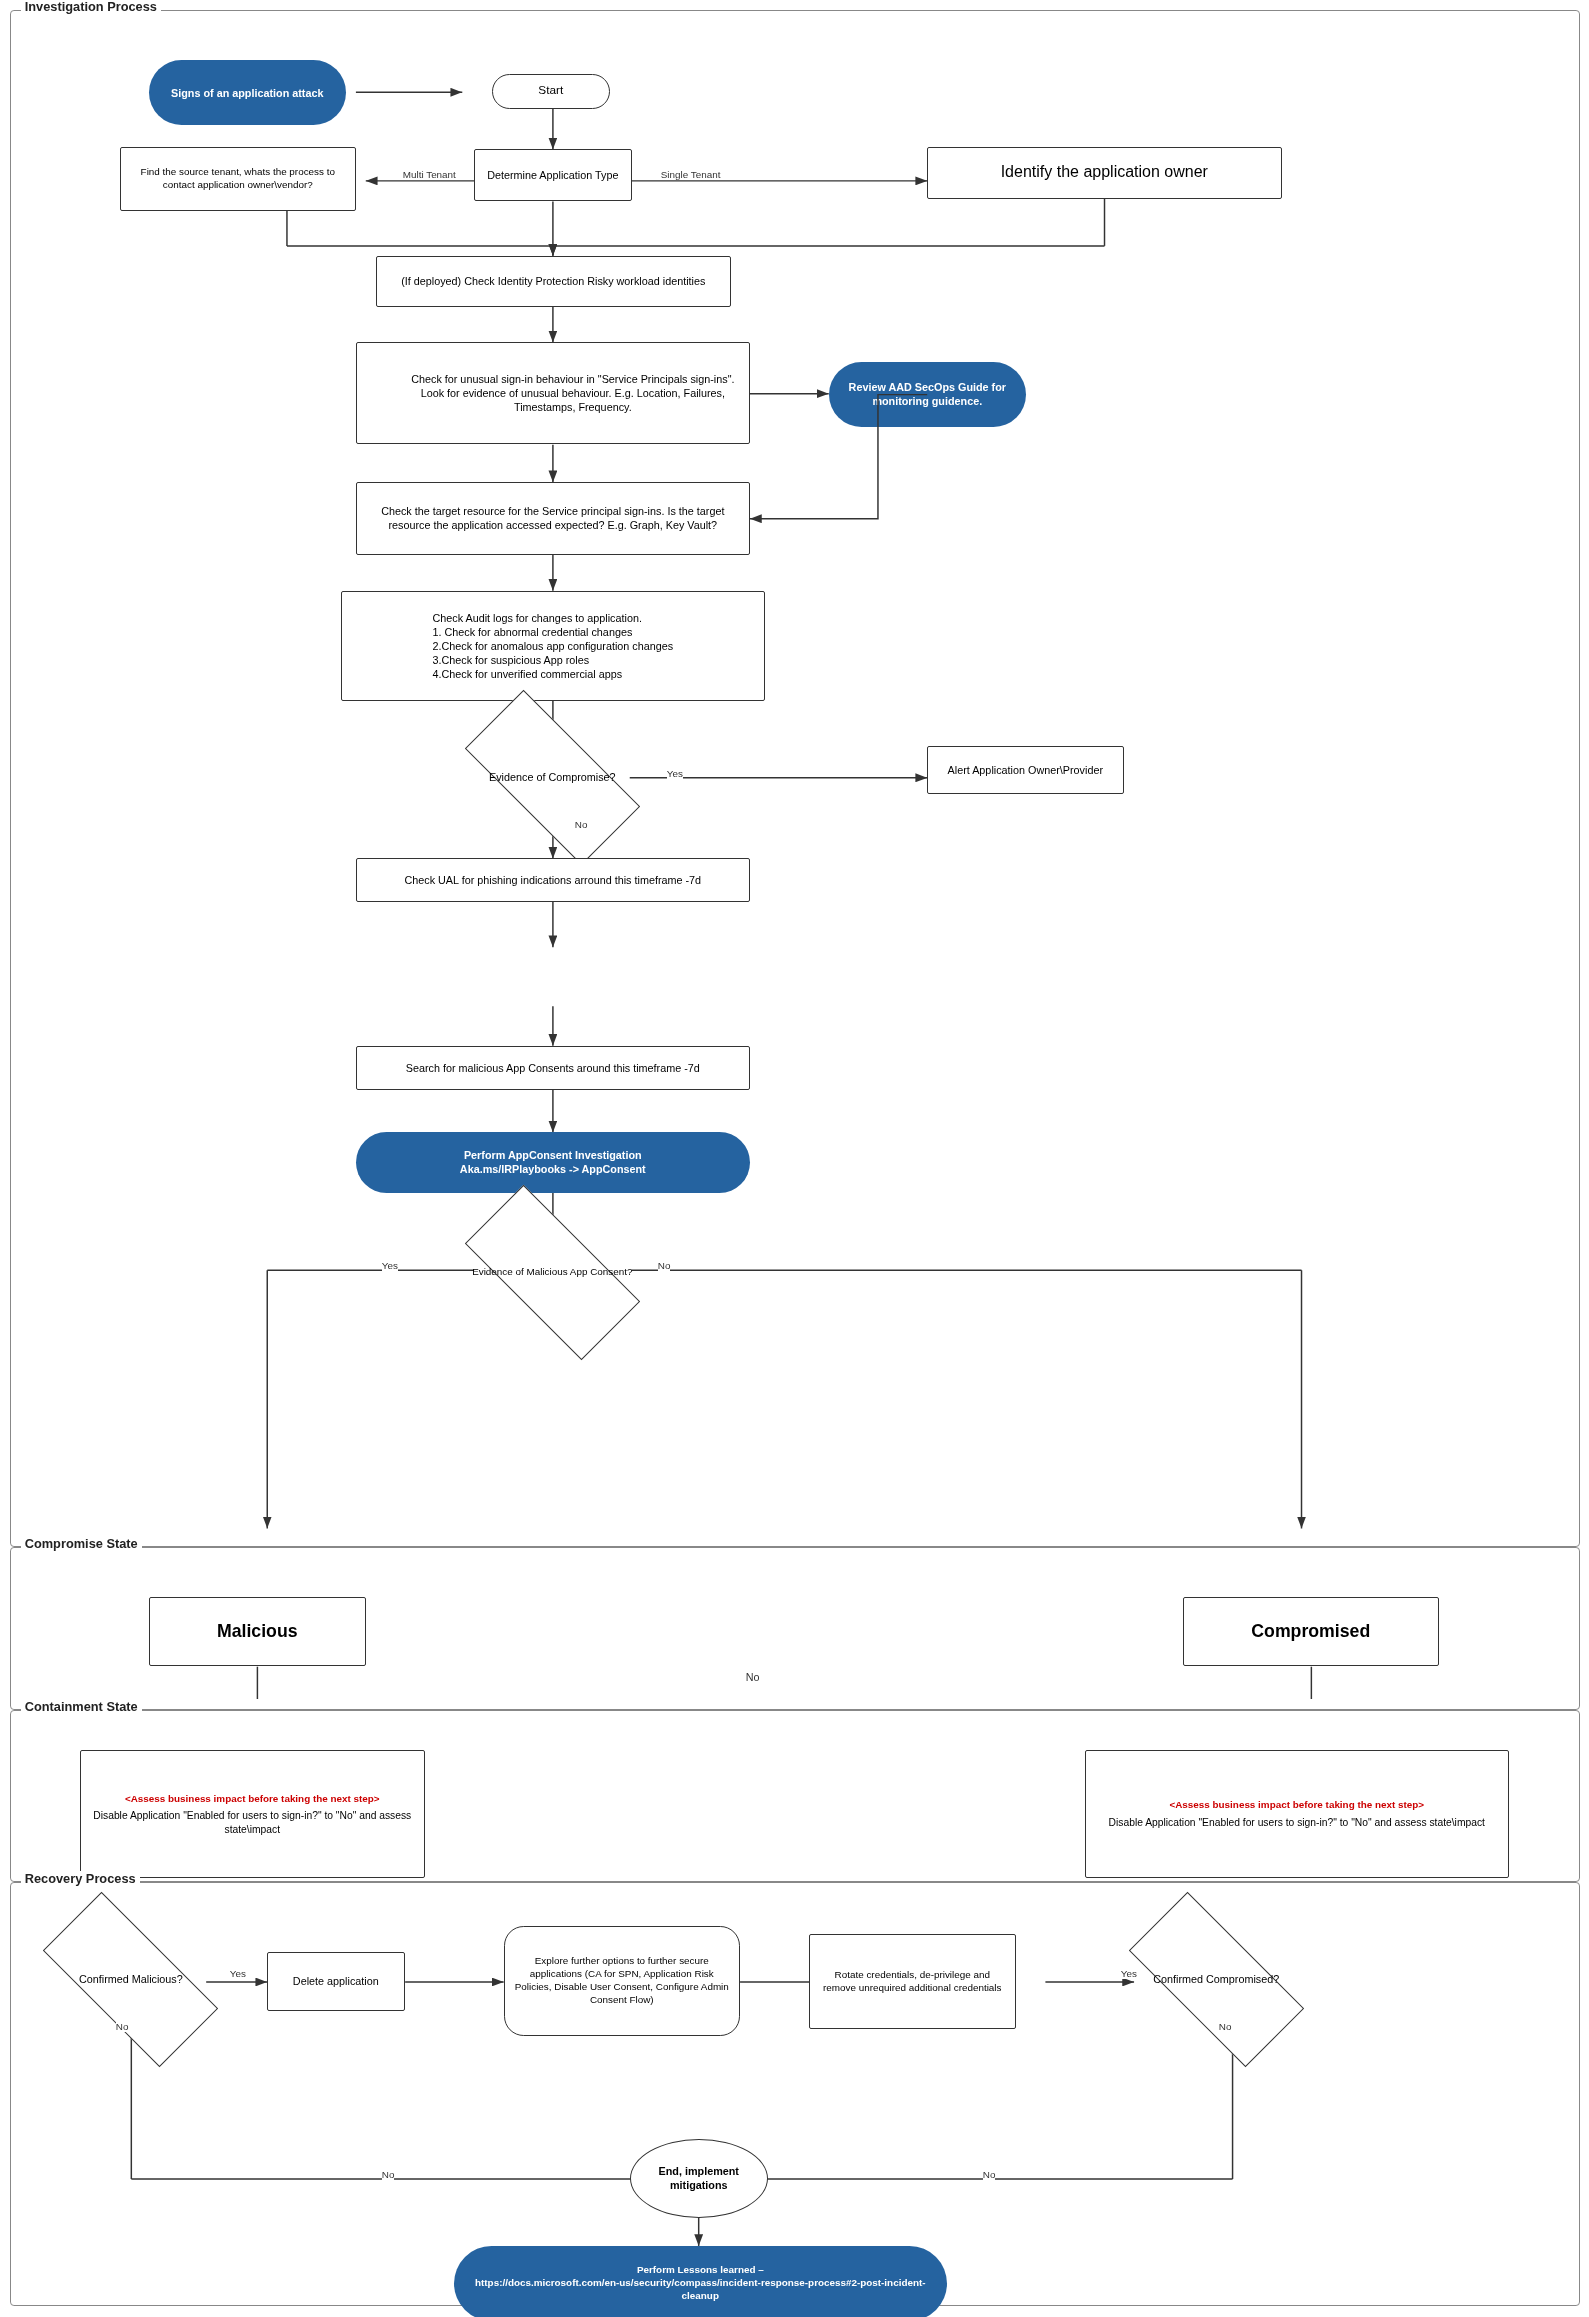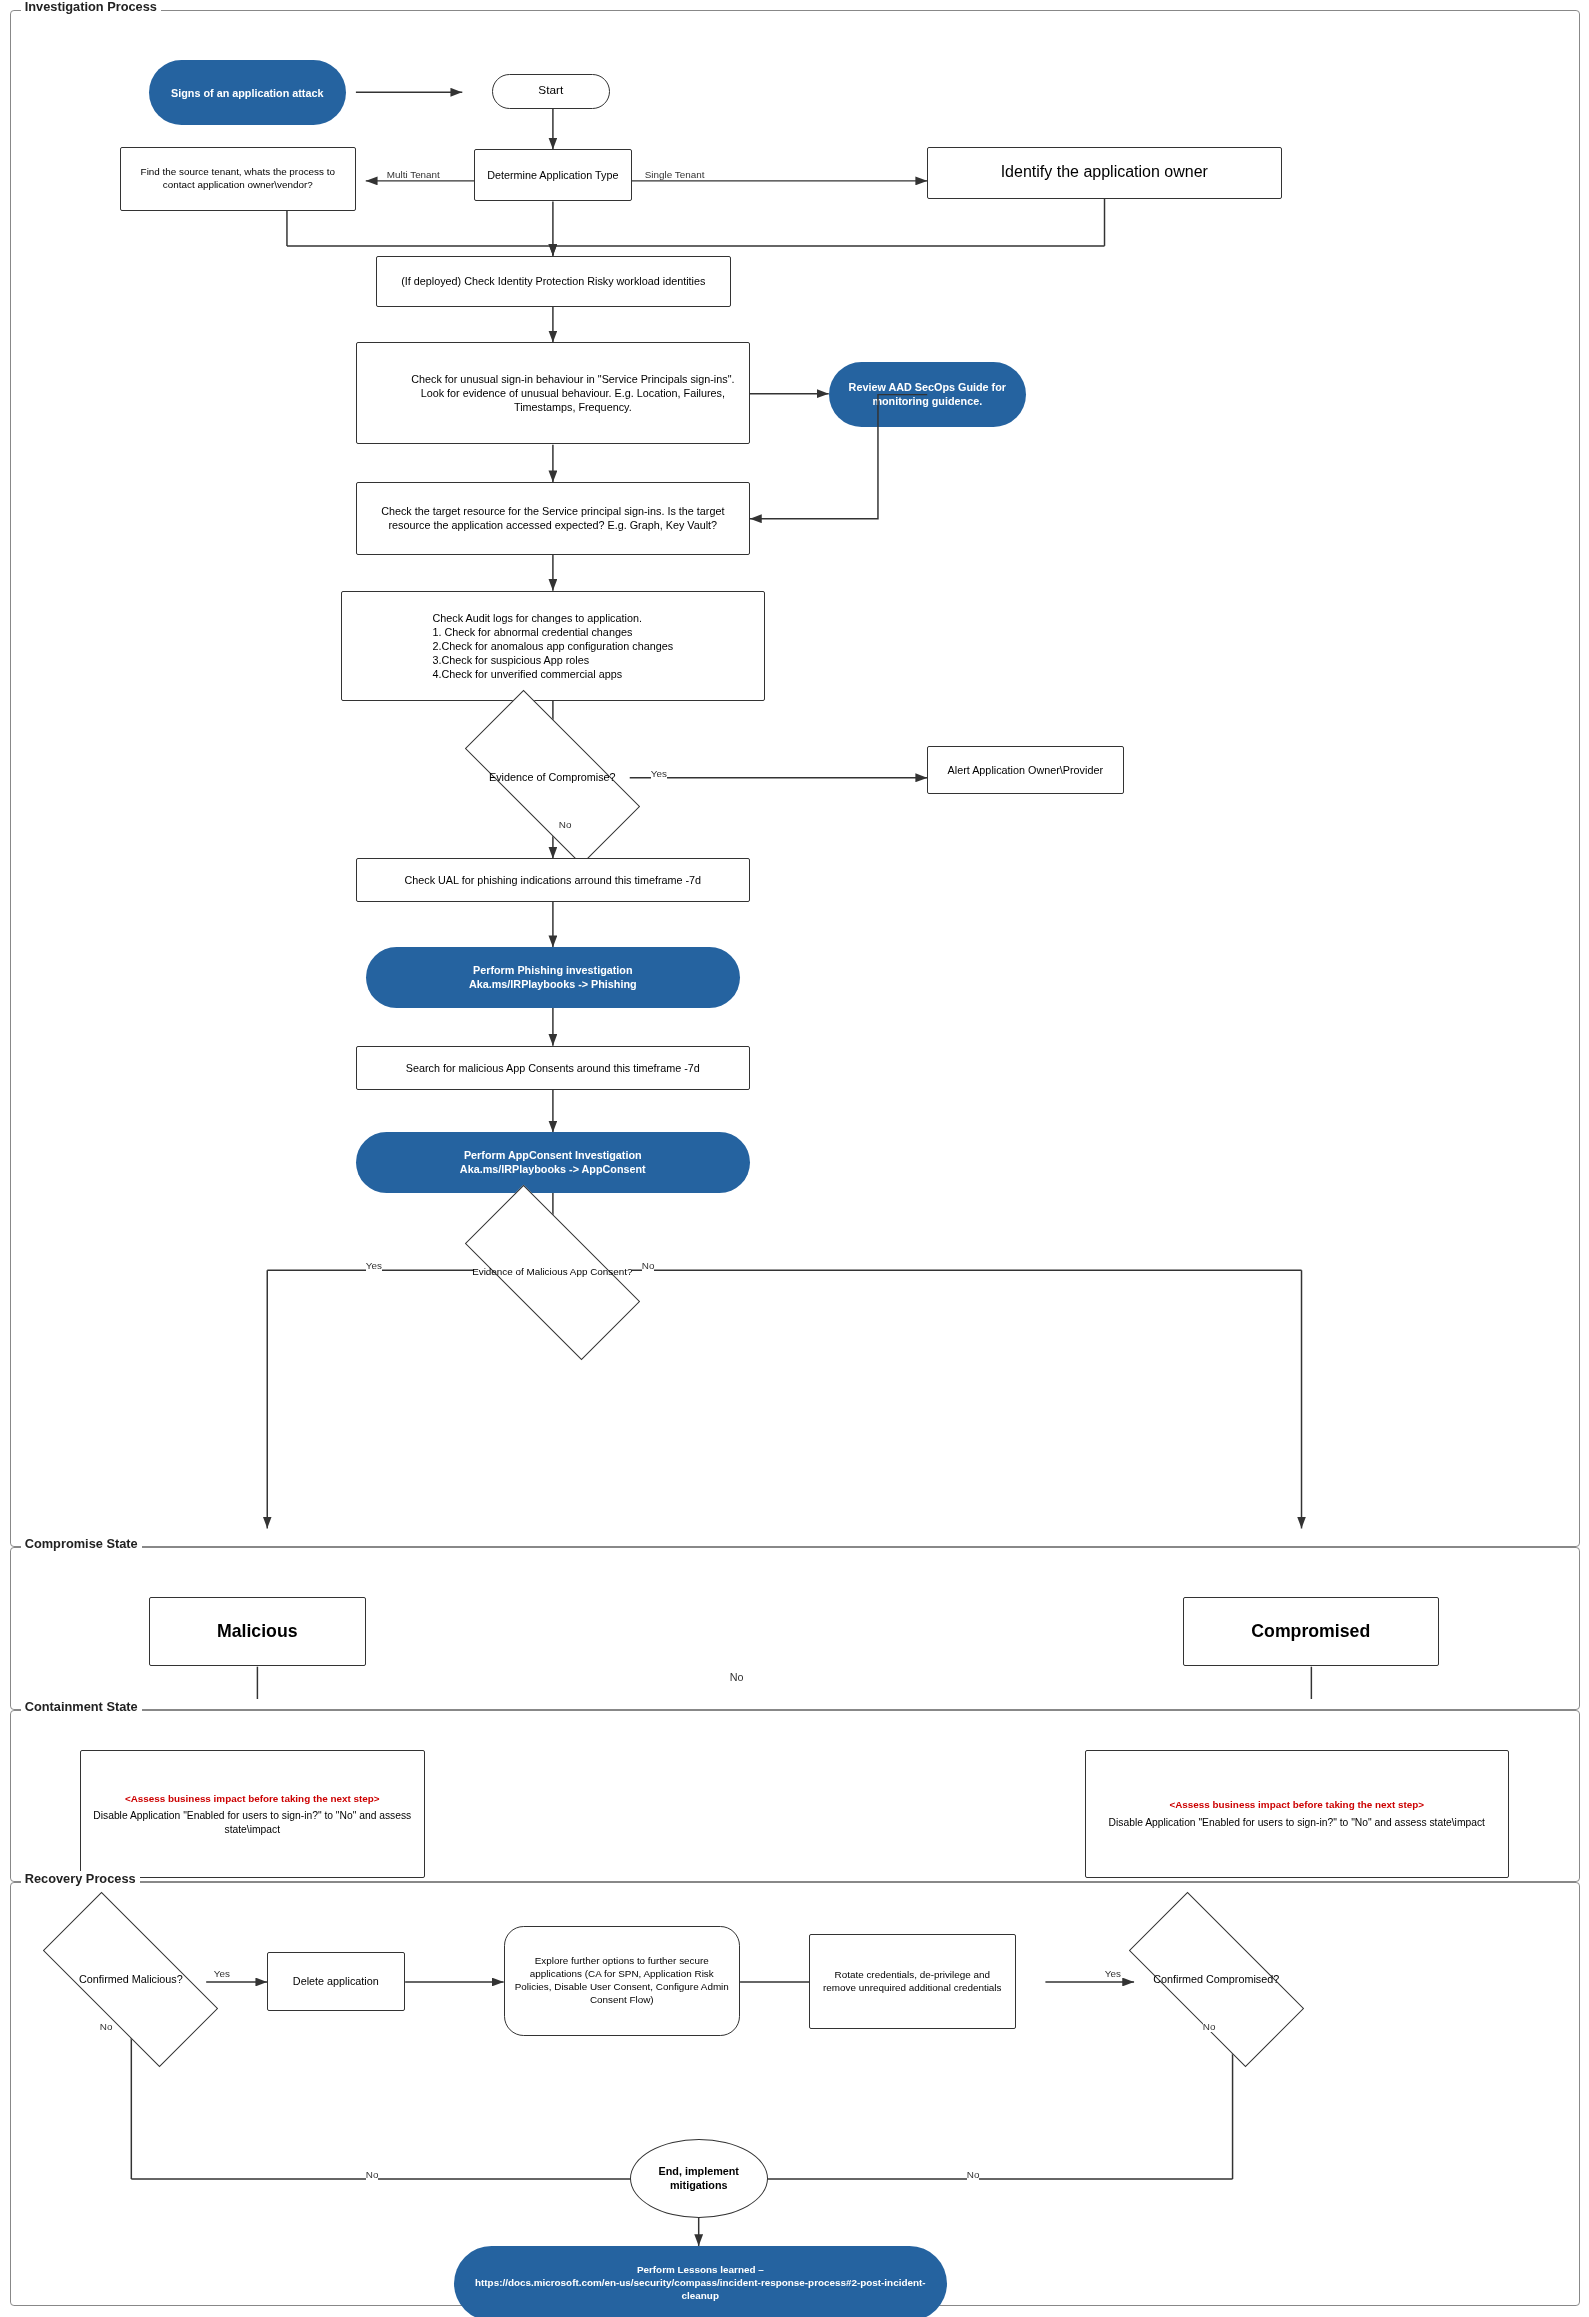--- a/index.html
+++ b/index.html
@@ -97,20 +97,21 @@
       padding: 9.9px 15.8px;
       font-weight: bold;
       font-size: 10.8px;
       line-height: 1.3;
     }
     .arrow-label {
       position: absolute;
       font-size: 9.9px;
       color: #333;
       background: #fff;
+      margin-left: 16px;
     }
 
     
     .arrows-svg {
       position: absolute;
       top: 0; left: 0;
       width: 100%;
       height: 100%;
       pointer-events: none;
     }
@@ -276,24 +277,20 @@
       </div>
 
       <div class="node rect-node" style="left:906px; top:715px; width:197px; height:48px; font-size:10.8px;">
         <span>Alert Application Owner\Provider</span>
       </div>
 
       <div class="node rect-node" style="left:335px; top:827px; width:394px; height:44px; font-size:10.8px;">
         <span>Check UAL for phishing indications arround this timeframe -7d</span>
       </div>
 
-      <div class="node blue-pill" style="left:345px; top:916px; width:374px; height:61px; border-radius:39px; white-space:pre-line;">
-        <span>Perform Phishing investigation
-Aka.ms/IRPlaybooks -&gt; Phishing</span>
-      </div>
 
       <div class="node rect-node" style="left:335px; top:1015px; width:394px; height:44px; font-size:10.8px;">
         <span>Search for malicious App Consents around this timeframe -7d</span>
       </div>
 
       <div class="node blue-pill" style="left:335px; top:1101px; width:394px; height:61px; border-radius:39px; white-space:pre-line;">
         <span>Perform AppConsent Investigation
 Aka.ms/IRPlaybooks -&gt; AppConsent</span>
       </div>
 

